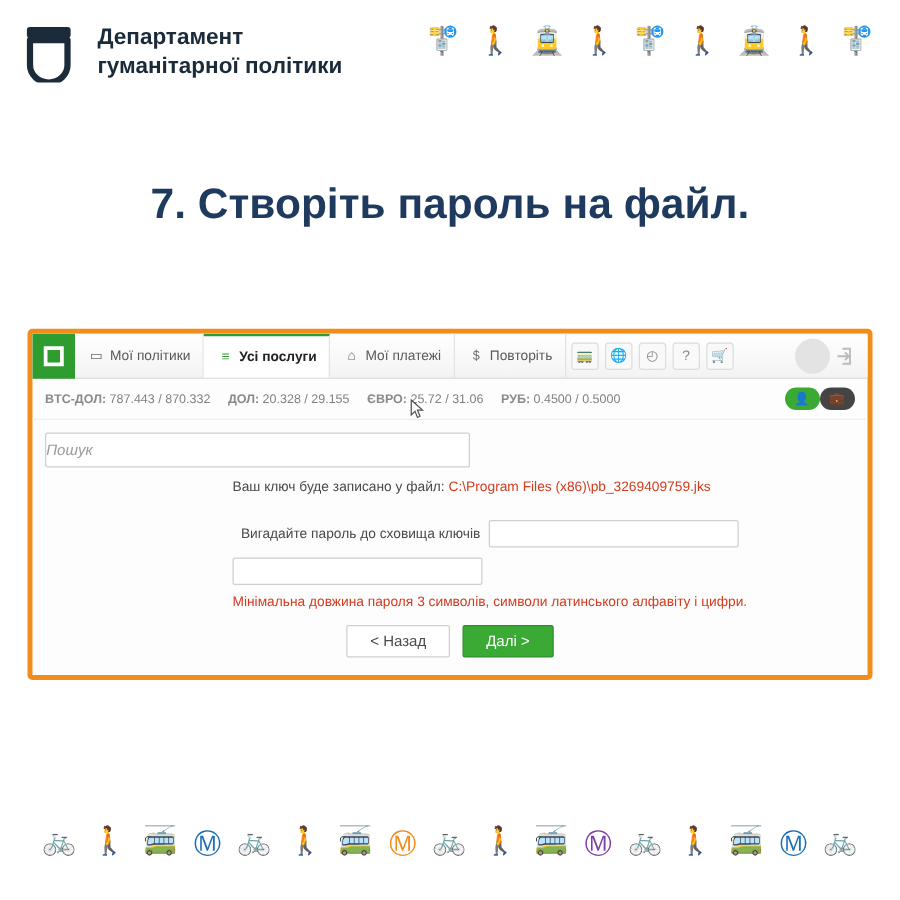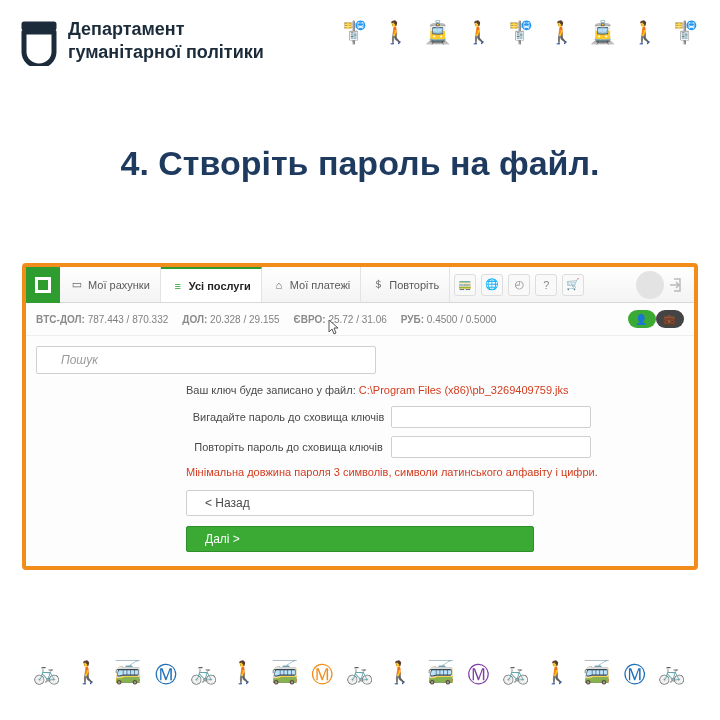--- a/index.html
+++ b/index.html
@@ -1,20 +1,20 @@
 <!DOCTYPE html>
 <html><head>
 <meta charset="utf-8">
 <style>
   * { box-sizing: border-box; margin: 0; padding: 0; }
   html, body { width: 720px; height: 720px; font-family: Arial, Helvetica, sans-serif; background: #ffffff; }
 
   
   .top-header { display: flex; align-items: flex-start; padding: 18px 20px 0 18px; }
-  .dept-logo { display: flex; align-items: flex-start; gap: 8px; }
+  .dept-logo { display: flex; align-items: flex-start; gap: 18px; }
   .shield { width: 42px; height: 48px; }
   .dept-text { font-size: 18px; font-weight: 600; color: #1b2b3a; line-height: 1.25; }
 
   .top-icons { margin-left: auto; display: flex; gap: 14px; font-size: 22px; padding-top: 2px; }
   .top-icons span { display:inline-block; }
 
   
   .page-title {
     margin-top: 78px;
     text-align: center;
@@ -65,34 +65,34 @@
   .rates-bar b{color:#8a8a8a;font-weight:600;}
   .cursor-svg{position:absolute;left:302px;top:52px;width:12px;height:16px;pointer-events:none;}
   .pill-group{margin-left:auto;display:flex;gap:0;}
   .pill{width:28px;height:18px;border-radius:9px;display:flex;align-items:center;justify-content:center;font-size:10px;color:#fff;}
   .pill.green{background:#3aaa35;}
   .pill.dark{background:#444;}
 
   
   .search-wrap{padding:10px 10px 6px 10px;}
   .search-input{
-    width:340px;height:28px;border:1px solid #d0d0d0;border-radius:2px;padding:0 24px;font-size:12px;color:#555;
+    width:340px;height:28px;border:1px solid #d0d0d0;border-radius:2px;padding:0 0;font-size:12px;color:#555;
     outline:none;background:#fff;
   }
   .search-input::placeholder{color:#9a9a9a;font-style:italic;}
 
   
   .form-area{padding:4px 0 0 160px;font-size:11px;color:#4a4a4a;}
-  .line-info{margin-bottom:10px;}
+  .line-info{margin-bottom:20px;}
   .line-info .path{color:#d23c1e;}
   .form-row{display:flex;align-items:center;margin-bottom:8px;}
   .form-row label{width:205px;text-align:center;}
   .pw-input{width:200px;height:22px;border:1px solid #cfcfcf;border-radius:2px;background:#fff;}
   .hint{color:#d23c1e;margin:4px 0 12px 0;}
-  .btn-row{display:flex;gap:10px;justify-content:center;padding-right:160px;flex-direction:column;}
+  .btn-row{display:flex;gap:10px;justify-content:center;padding-right:160px;}
   .btn{height:26px;padding:0 18px;font-size:12px;border-radius:2px;cursor:pointer;display:flex;align-items:center;}
   .btn-back{background:#fff;border:1px solid #cfcfcf;color:#4a4a4a;}
   .btn-next{background:#3aaa35;border:1px solid #2e8f2a;color:#fff;text-align:right;}
 
   
   .bottom-icons{
     position:absolute; bottom:30px; left:0; right:0;
     display:flex; justify-content:center; gap:13px; font-size:22px;
   }
   .bottom-icons span{display:inline-block;}
@@ -116,35 +116,35 @@
       <span style="color: rgb(210, 60, 30);">🚊</span>
       <span style="color: rgb(242, 140, 26);">🚶</span>
       <span style="color: rgb(30, 111, 183);">🚏</span>
       <span style="color: rgb(30, 111, 183);">🚶</span>
       <span style="color: rgb(46, 156, 46);">🚊</span>
       <span style="color: rgb(242, 140, 26);">🚶</span>
       <span style="color: rgb(126, 63, 166);">🚏</span>
     </div>
 </div>
 
-<h1 class="page-title">4. Створіть пароль на файл.</h1>
+<h1 class="page-title">7. Створіть пароль на файл.</h1>
 
 <div class="app-frame">
   <div class="app-inner">
 
     <div class="app-toolbar">
       <div class="logo-block">
         <svg width="20" height="20" viewBox="0 0 20 20">
             <rect x="2" y="2" width="16" height="16" fill="#fff"></rect>
             <rect x="5" y="5" width="10" height="10" fill="#2e9c2e"></rect>
           </svg>
       </div>
       <div class="nav-item">
         <span class="ico">▭</span>
-        <span>Мої рахунки</span>
+        <span>Мої політики</span>
       </div>
       <div class="nav-item active">
         <span class="ico">≡</span>
         <span>Усі послуги</span>
       </div>
       <div class="nav-item">
         <span class="ico">⌂</span>
         <span>Мої платежі</span>
       </div>
       <div class="nav-item">
@@ -187,21 +187,20 @@
 
     <div class="form-area">
       <div class="line-info">
         <span>Ваш ключ буде записано у файл: </span><span class="path">C:\Program Files (x86)\pb_3269409759.jks</span>
       </div>
       <div class="form-row">
         <label>Вигадайте пароль до сховища ключів</label>
         <input type="password" class="pw-input" style="">
       </div>
       <div class="form-row">
-        <label>Повторіть пароль до сховища ключів</label>
         <input type="password" class="pw-input" style="">
       </div>
       <div class="hint">Мінімальна довжина пароля 3 символів, символи латинського алфавіту і цифри.</div>
       <div class="btn-row">
         <button class="btn btn-back">&lt; Назад</button>
         <button class="btn btn-next">Далі &gt;</button>
       </div>
     </div>
 
   </div>

